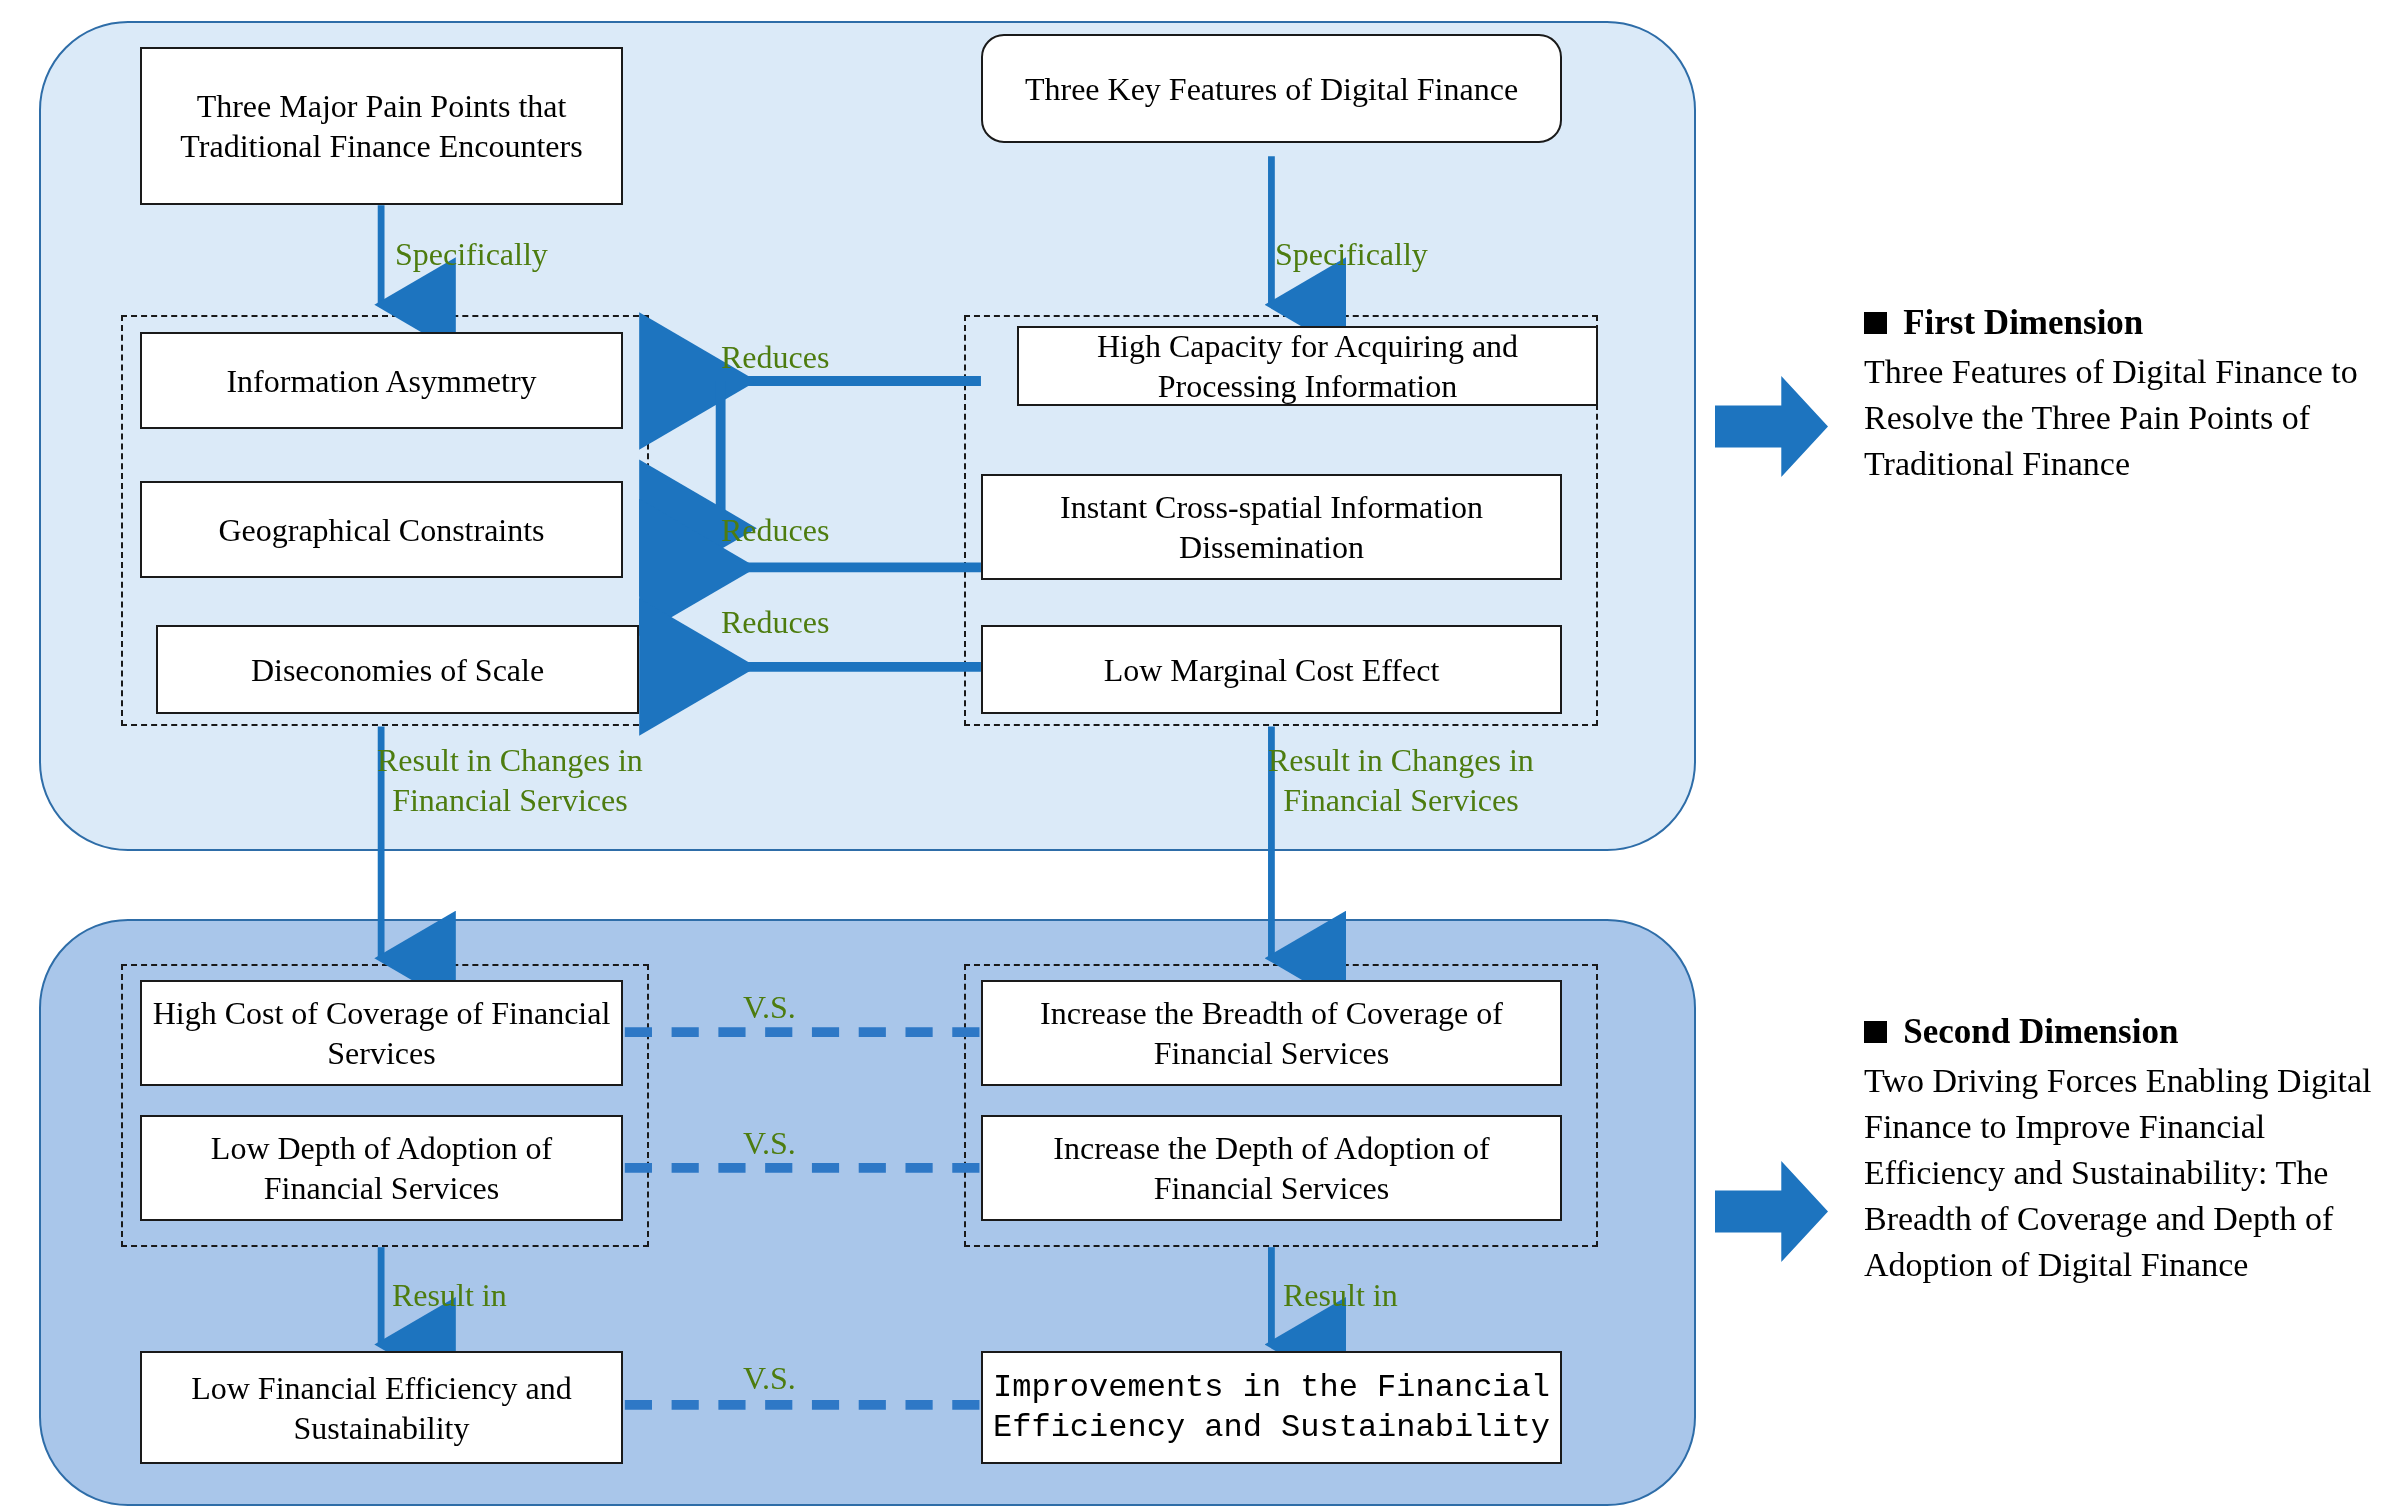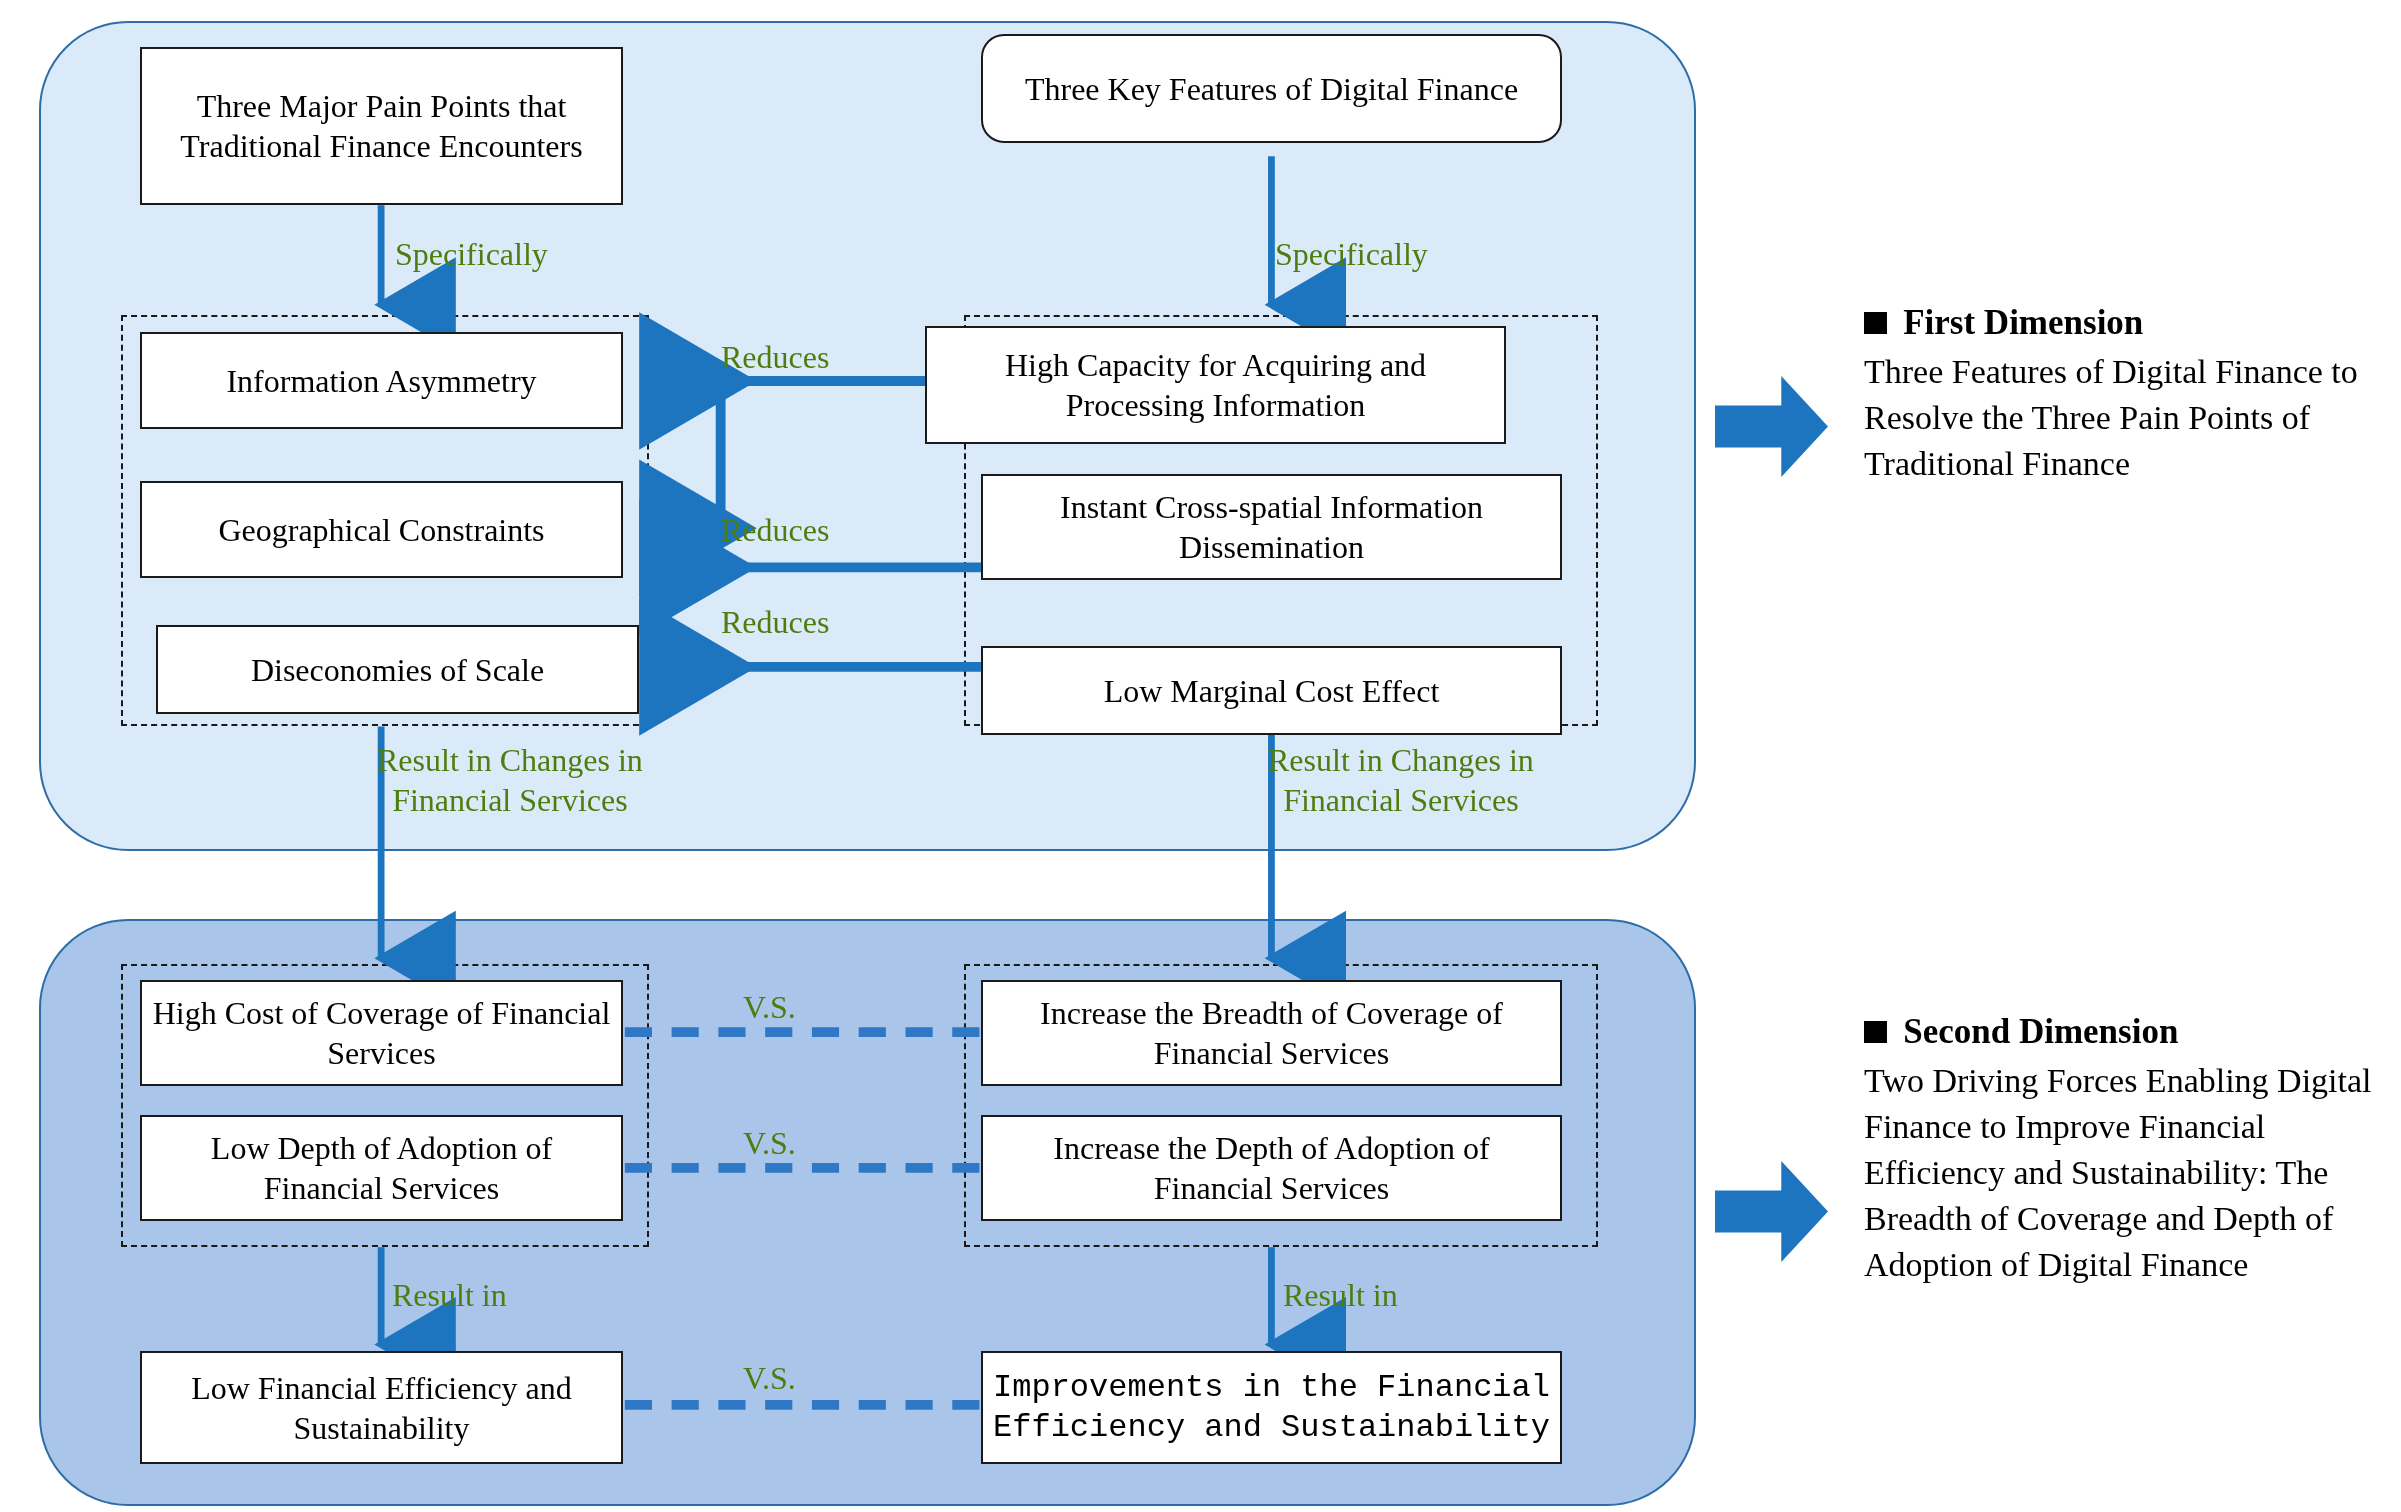--- a/index.html
+++ b/index.html
@@ -37,23 +37,23 @@
     padding:3px 7.5px;
   }
 
   #box-pain-title{left:140px;top:47px;width:483px;height:158px;}
   #box-feat-title{left:981px;top:34px;width:581px;height:109px;border-radius:23px;}
 
   #box-info-asym {left:140px;top:332px;width:483px;height:97px;}
   #box-geo       {left:140px;top:481px;width:483px;height:97px;}
   #box-disecon   {left:156px;top:625px;width:483px;height:89px;}
 
-  #box-highcap   {left:925px;top:326px;width:581px;height:118px;}
+  #box-highcap   {left:1017px;top:326px;width:581px;height:80px;}
   #box-instant   {left:981px;top:474px;width:581px;height:106px;}
-  #box-lowmc     {left:981px;top:646px;width:581px;height:89px;}
+  #box-lowmc     {left:981px;top:625px;width:581px;height:89px;}
 
   #box-highcost  {left:140px;top:980px;width:483px;height:106px;}
   #box-lowdepth  {left:140px;top:1115px;width:483px;height:106px;}
   #box-lowfin    {left:140px;top:1351px;width:483px;height:113px;}
 
   #box-incbreadth{left:981px;top:980px;width:581px;height:106px;}
   #box-incdepth  {left:981px;top:1115px;width:581px;height:106px;}
   #box-improve   {left:981px;top:1351px;width:581px;height:113px;font-family:Liberation Mono, monospace;}
 
   

